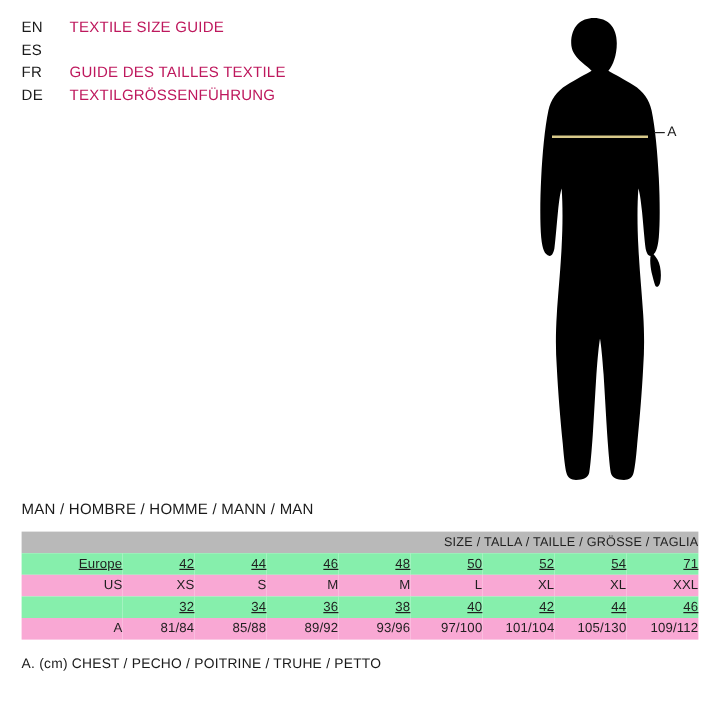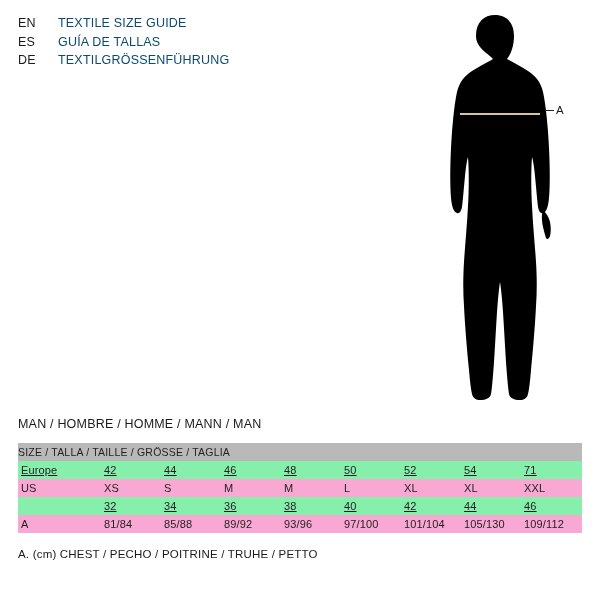--- a/index.html
+++ b/index.html
@@ -36,21 +36,21 @@
     line-height: 18.6px;
     letter-spacing: 0.2px;
     white-space: nowrap;
   }
   .lang-code {
     width: 40px;
     flex: 0 0 40px;
     color: #1a1a1a;
   }
   .lang-text {
-    color: #0c4a6e;
+    color: #be185d;
   }
 
   
   .cat-block {
     position: absolute;
     left: 18px;
     top: 110px;
     width: 400px;
   }
   .cat-line {
@@ -110,21 +110,21 @@
     table-layout: fixed;
     font-size: 11px;
     letter-spacing: 0.15px;
   }
   table.size-table td,
   table.size-table th {
     padding: 0;
     height: 18px;
     vertical-align: middle;
     font-weight: normal;
-    text-align: left;
+    text-align: right;
   }
   .row-head td {
     background: #b9b9b9;
     color: #1f1f1f;
     font-size: 10.5px;
     letter-spacing: 0.2px;
     padding-left: 3px;
     height: 17px;
   }
   .row-light td {
@@ -163,21 +163,24 @@
 
 <div class="page">
 
   <div class="lang-block">
     <div class="lang-row">
       <span class="lang-code">EN</span>
       <span class="lang-text">TEXTILE SIZE GUIDE</span>
     </div>
     <div class="lang-row">
       <span class="lang-code">ES</span>
-      <span class="lang-text">GUÍA DE TALLAS</span>
+    </div>
+    <div class="lang-row">
+      <span class="lang-code">FR</span>
+      <span class="lang-text">GUIDE DES TAILLES TEXTILE</span>
     </div>
     <div class="lang-row">
       <span class="lang-code">DE</span>
       <span class="lang-text">TEXTILGRÖSSENFÜHRUNG</span>
     </div>
   </div>
 
 
   <div class="figure-wrap">
     <svg width="200" height="400" viewBox="0 0 200 400">

